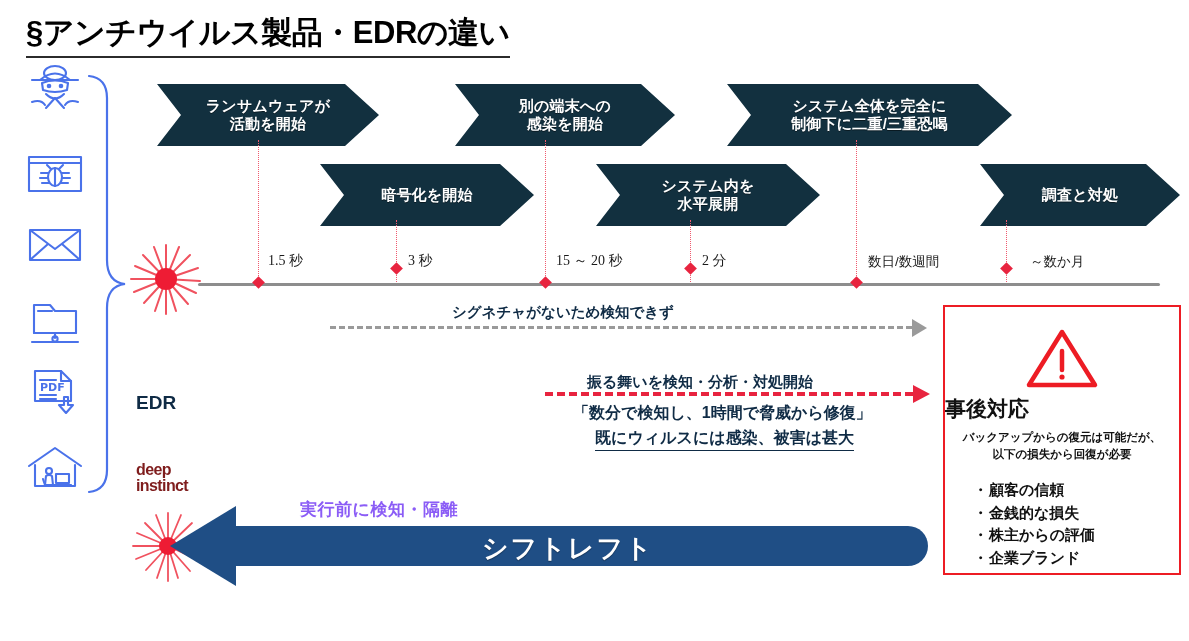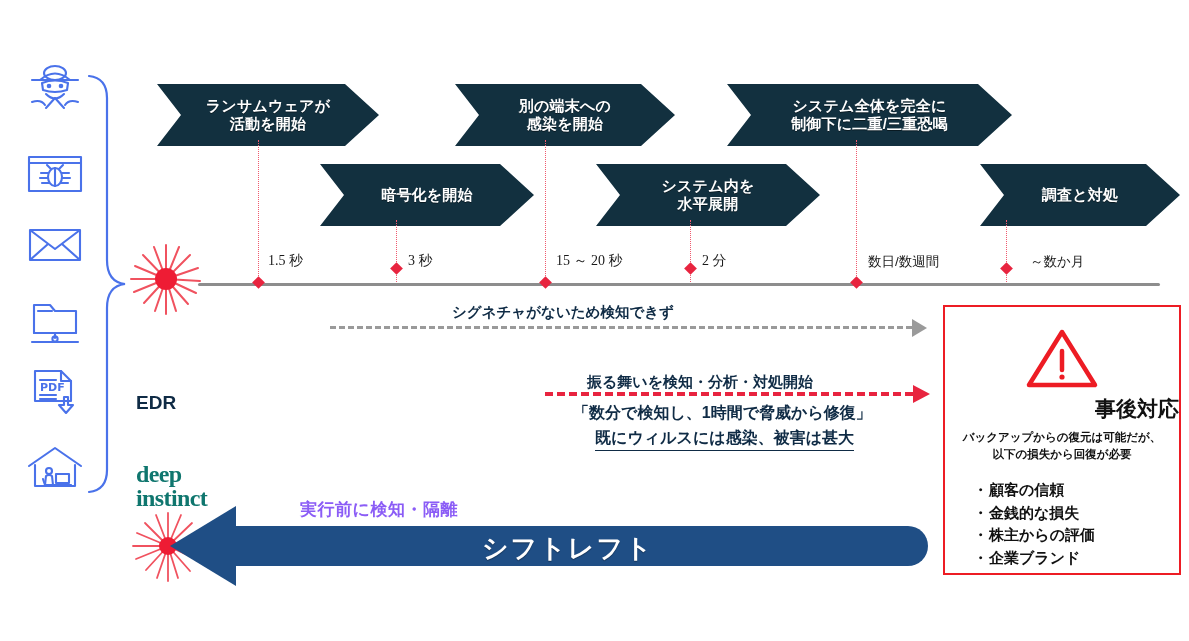--- a/index.html
+++ b/index.html
@@ -92,23 +92,23 @@
     border-top:9px solid transparent;border-bottom:9px solid transparent;
     border-left:17px solid #e8243f;
   }
   .edr-t{position:absolute;white-space:nowrap;font-weight:bold;color:#0f2b45;}
   .edr-t.l1{font-size:15px;}
   .edr-t.l2{font-size:16px;}
   .edr-t.l3{font-size:16px;border-bottom:1.5px solid #0f2b45;padding-bottom:1px;}
 
   
   .dilogo{
-    position:absolute;font-weight:bold;font-size:24px;line-height:1.02;
-    color:#0f766e;letter-spacing:-0.6px;
-    font-family:Liberation Serif, serif;
+    position:absolute;font-weight:bold;font-size:16px;line-height:1.02;
+    color:#7f1d1d;letter-spacing:-0.6px;
+    font-family:Liberation Sans, sans-serif;
   }
 
   
   .slarrow{position:absolute;}
   .slarrow .body{
     position:absolute;background:#1f4e85;
     border-top-right-radius:26px;border-bottom-right-radius:26px;
   }
   .slarrow .head{
     position:absolute;width:0;height:0;
@@ -124,39 +124,40 @@
     position:absolute;color:#8b5cf6;font-size:17px;font-weight:bold;
     white-space:nowrap;letter-spacing:0.5px;
   }
 
   
   .rbox{
     position:absolute;border:2px solid #ed1c24;background:#fff;
     box-sizing:border-box;
   }
   .rbox-title{
-    position:absolute;width:100%;text-align:right;
+    position:absolute;width:100%;text-align:left;
     font-size:21px;font-weight:bold;color:#111;
   }
   .rbox-sub{
     position:absolute;width:100%;text-align:center;
     font-size:11.5px;font-weight:bold;color:#111;line-height:1.45;
   }
   .rbox-list{
     position:absolute;left:28px;font-size:15px;font-weight:bold;color:#111;
     line-height:1.5;
   }
   .rbox-list div{white-space:nowrap;}
   .rbox-list .b{display:inline-block;width:16px;}
 </style>
 </head>
 <body>
 
 <div id="stage">
 
+  <div class="title">§アンチウイルス製品・EDRの違い</div>
 
   <div class="icon-col">
 
     <div class="ic" style="top:0px;">
       <svg width="62" height="56" viewBox="0 0 62 56" fill="none" stroke="#4a72ea" stroke-width="2.1" stroke-linecap="round" stroke-linejoin="round">
         <path d="M16 20 q15 -13 30 0"></path>
         <path d="M8 20 h46"></path>
         <ellipse cx="31" cy="13" rx="11" ry="7"></ellipse>
         <path d="M18 23 q13 -5 26 0 l-1 7 q-12 4 -24 0 z"></path>
         <circle cx="25" cy="26" r="2.3" fill="#4a72ea" stroke="none"></circle>

